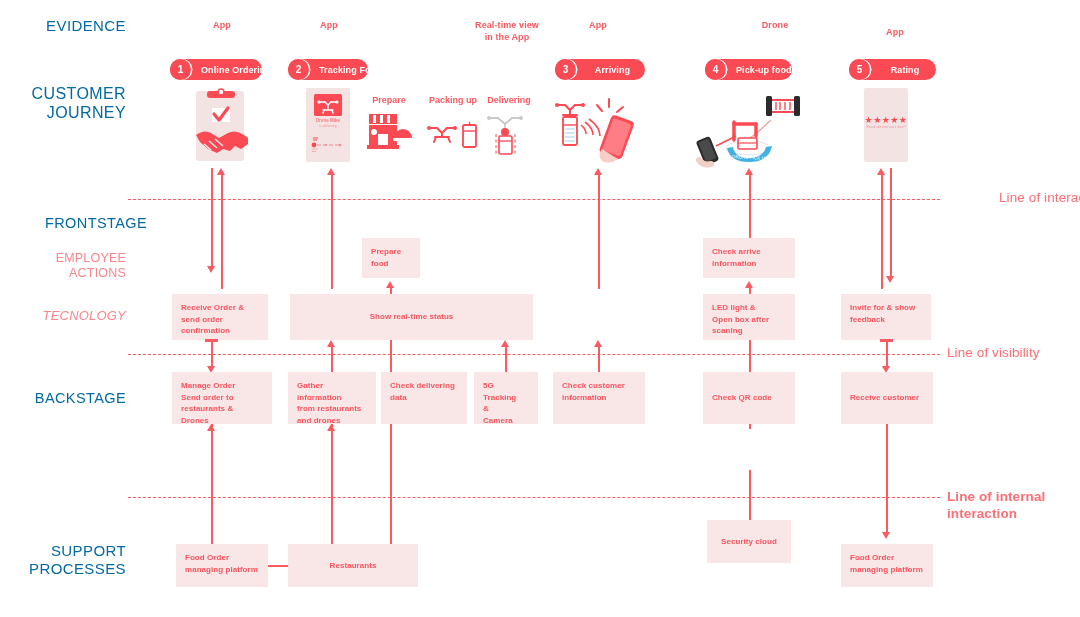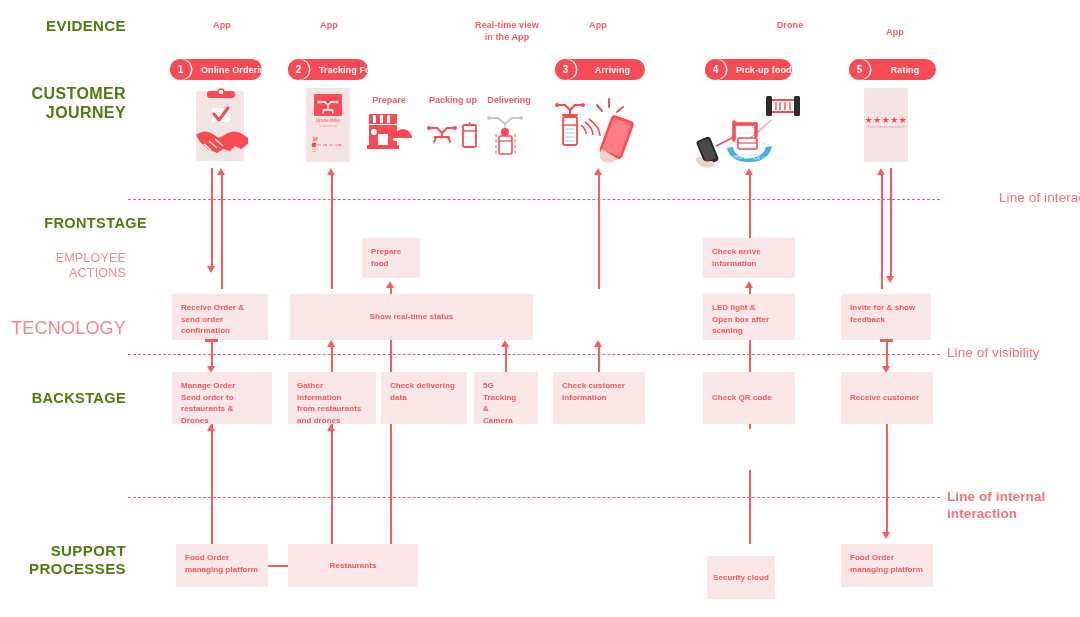--- a/index.html
+++ b/index.html
@@ -7,21 +7,21 @@
     width: 1080px; height: 617px;
     background: #ffffff;
     font-family: "Liberation Sans", sans-serif;
     overflow: hidden;
   }
   #stage { position: relative; width: 1080px; height: 617px; }
 
   
   .rail-strong {
     position: absolute; text-align: right;
-    color: #4d7c0f; font-weight: 700; letter-spacing: .4px;
+    color: #0369a1; font-weight: 400; letter-spacing: .4px;
     line-height: 1.18;
   }
   .rail-soft {
     position: absolute; text-align: right;
     color: #f8868c; font-weight: 400; letter-spacing: .2px;
     line-height: 1.22;
   }
 
   
   .evidence-cap {
@@ -105,33 +105,33 @@
   <div class="rail-strong" style="left:0;top:17px;width:126px;font-size:15px;">EVIDENCE</div>
 
   <div class="rail-strong" style="left:0;top:85px;width:126px;font-size:16px;white-space:pre-line;">CUSTOMER
 JOURNEY</div>
 
   <div class="rail-strong" style="left:0;top:215px;width:126px;font-size:14.5px;margin-left:21px;">FRONTSTAGE</div>
 
   <div class="rail-soft" style="left:0;top:251px;width:126px;font-size:12.5px;white-space:pre-line;">EMPLOYEE
 ACTIONS</div>
 
-  <div class="rail-soft" style="left:0;top:318px;width:126px;font-size:18px;">TECNOLOGY</div>
+  <div class="rail-soft" style="left:0;top:308px;width:126px;font-size:13px;font-style:italic;">TECNOLOGY</div>
 
   <div class="rail-strong" style="left:0;top:390px;width:126px;font-size:14.5px;">BACKSTAGE</div>
 
   <div class="rail-strong" style="left:0;top:542px;width:126px;font-size:15px;white-space:pre-line;">SUPPORT
 PROCESSES</div>
 
   <div class="evidence-cap" style="left:182px;top:19px;width:80px;">App</div>
   <div class="evidence-cap" style="left:289px;top:19px;width:80px;">App</div>
   <div class="evidence-cap" style="left:462px;top:19px;width:90px;white-space:pre-line;">Real-time view
 in the App</div>
   <div class="evidence-cap" style="left:558px;top:19px;width:80px;">App</div>
-  <div class="evidence-cap" style="left:750px;top:19px;width:80px;">Drone</div>
+  <div class="evidence-cap" style="left:735px;top:19px;width:80px;">Drone</div>
   <div class="evidence-cap" style="left:855px;top:26px;width:80px;">App</div>
 
   <div class="pill" style="left:170px;top:59px;width:92px;">
     <span class="num">1</span>
     <span class="ptext">Online Ordering</span>
   </div>
 
   <div class="pill" style="left:288px;top:59px;width:80px;">
     <span class="num">2</span>
     <span class="ptext">Tracking Food</span>
@@ -407,18 +407,18 @@
   <div class="vline" style="left:886px;top:424px;height:108px;"></div>
   <div class="arrow-dn" style="left:882.3px;top:532px;"></div>
 
   <div class="pbox" style="left:176px;top:544px;width:92px;height:43px;">Food Order
 managing platform</div>
 
   <div class="pbox ctr" style="left:288px;top:544px;width:130px;height:43px;">Restaurants</div>
 
   <div class="hline" style="left:268px;top:565px;width:20px;"></div>
 
-  <div class="pbox ctr" style="left:707px;top:556px;width:68px;height:43px;">Security cloud</div>
+  <div class="pbox ctr" style="left:707px;top:520px;width:84px;height:43px;">Security cloud</div>
 
   <div class="pbox" style="left:841px;top:544px;width:92px;height:43px;">Food Order
 managing platform</div>
 
 </div>
 
 </body></html>

